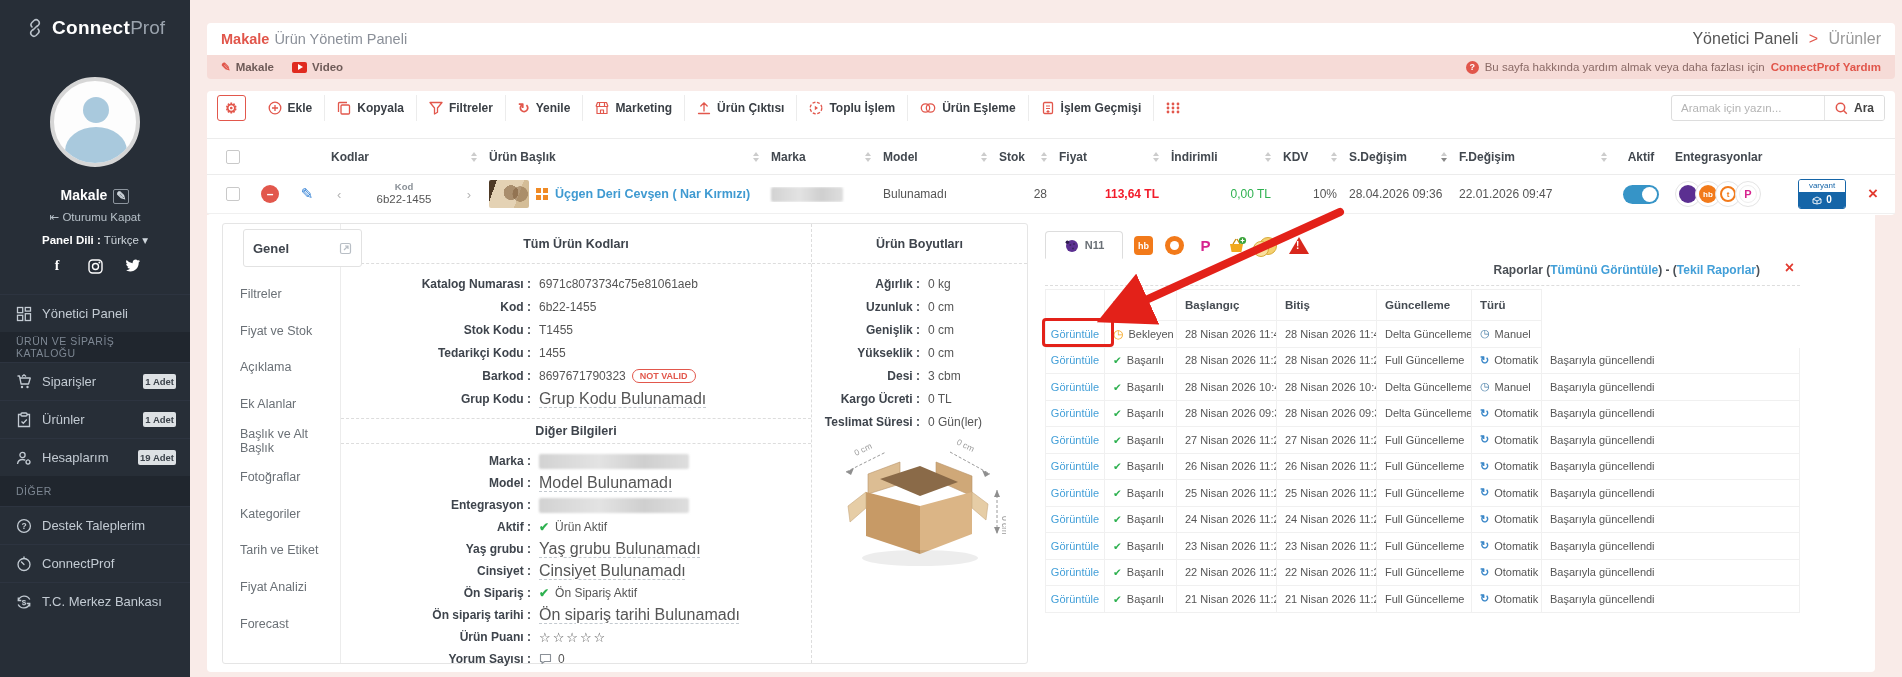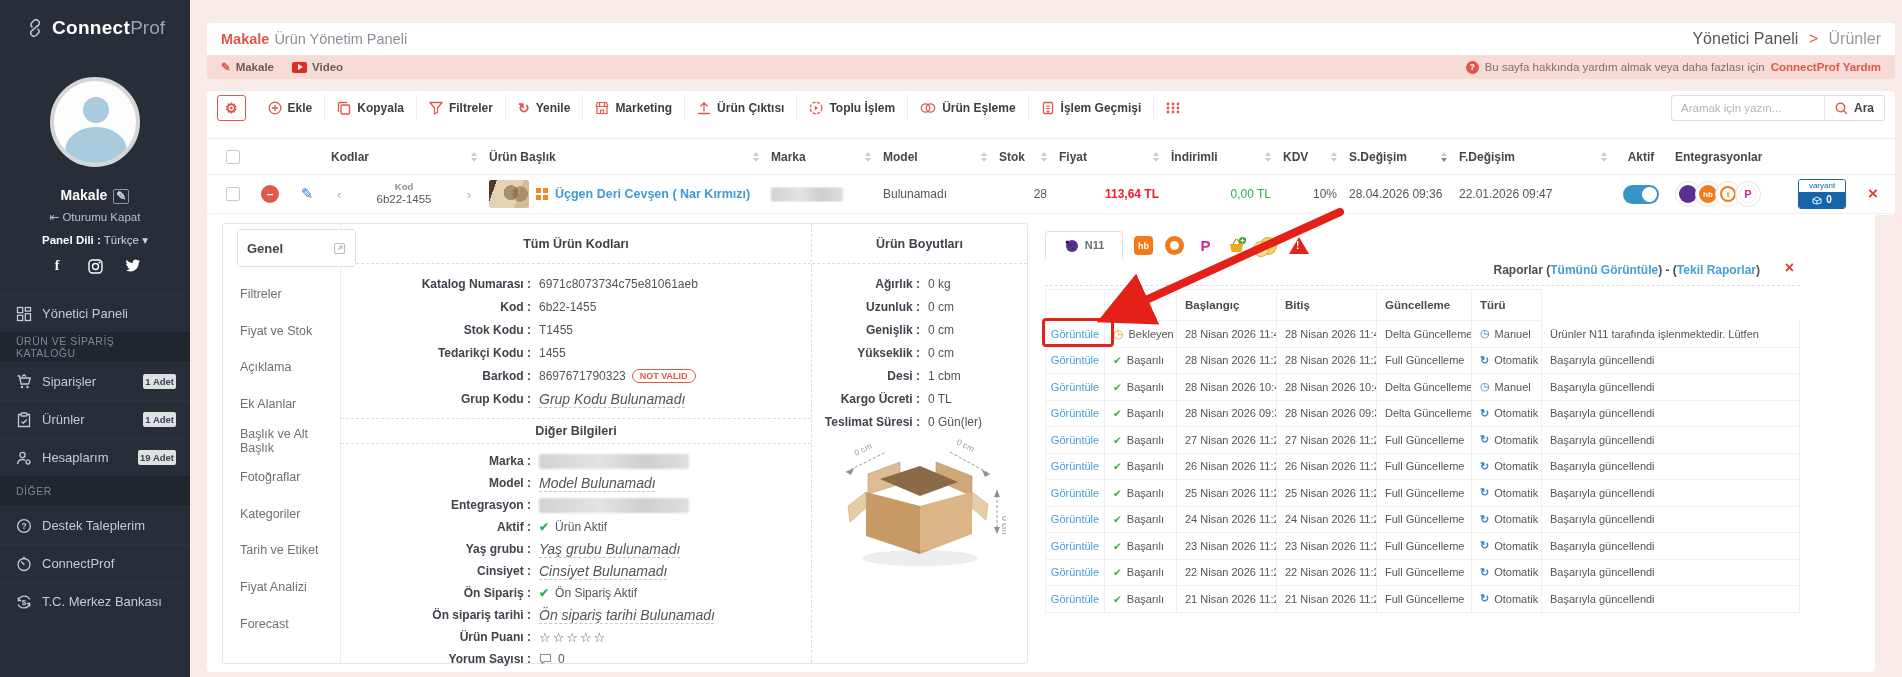--- a/index.html
+++ b/index.html
@@ -109,34 +109,34 @@
   .varbadge .vt { font-size:8px; color:#1565a8; background:#fff; line-height:12px; }
   .varbadge .vb { background:#1565a8; color:#fff; font-size:10px; font-weight:bold; line-height:16px; display:flex; align-items:center; justify-content:center; gap:4px; }
   .row-x { color:#e23b30; font-size:17px; font-weight:bold; cursor:pointer; }
 
   
   #bodycard { left:207px; top:215px; width:1668px; height:457px; background:#fff; border-radius:0 0 4px 4px; }
 
   
   #detailpanel { position:absolute; left:15px; top:8px; width:806px; height:441px; border:1px solid #e5e5e5; border-radius:3px; background:#fff; }
   .d-tabs { position:absolute; left:0; top:0; width:118px; height:100%; border-right:1px solid #ececec; }
-  .genel-box { position:absolute; left:14px; top:5px; width:119px; height:38px; background:#fff; border:1px solid #e2e2e2; border-radius:3px; display:flex; align-items:center; padding:0 9px; font-size:13px; font-weight:bold; color:#3e444c; z-index:2; cursor:pointer; }
+  .genel-box { position:absolute; left:20px; top:5px; width:119px; height:38px; background:#fff; border:1px solid #e2e2e2; border-radius:3px; display:flex; align-items:center; padding:0 9px; font-size:13px; font-weight:bold; color:#3e444c; z-index:2; cursor:pointer; }
   .genel-box .exp { margin-left:auto; color:#b8bec5; }
   .d-tablist { position:absolute; left:0; top:52px; width:100%; }
   .d-tab { height:36.6px; display:flex; align-items:center; padding-left:17px; font-size:12.5px; color:#6a7076; cursor:pointer; }
   .d-cols { position:absolute; left:118px; top:0; right:0; height:100%; }
   .codes-col { position:absolute; left:0; top:0; width:470px; height:100%; }
   .dims-col { position:absolute; left:470px; top:0; right:0; height:100%; border-left:1px dashed #ddd; }
   .sec-title { height:40px; display:flex; align-items:center; justify-content:center; font-size:12.5px; font-weight:bold; color:#3e444c; border-bottom:1px dashed #ddd; }
   .f-list { padding-top:8px; }
   .f-row { height:23px; display:flex; align-items:center; font-size:12px; }
   .f-row .fl { width:190px; text-align:right; font-weight:bold; color:#3e444c; flex:0 0 190px; }
   .f-row .fv { margin-left:8px; color:#555; display:flex; align-items:center; gap:6px; }
   .dims-col .f-row .fl { width:108px; flex:0 0 108px; }
-  .missing { color:#9aa1a9; font-style:italic; text-decoration:underline dashed #c3c9cf 1px; text-underline-offset:3px; font-size:14px; }
+  .missing { color:#9aa1a9; text-decoration:underline dashed #c3c9cf 1px; text-underline-offset:3px; font-size:16px; }
   .notvalid { border:1px solid #e2574c; color:#e2574c; font-size:9px; font-weight:bold; border-radius:8px; padding:1px 7px; }
   .subsec { margin-top:8px; border-top:1px dashed #ddd; border-bottom:1px dashed #ddd; height:26px; display:flex; align-items:center; justify-content:center; font-size:12.5px; font-weight:bold; color:#3e444c; }
   .other-list { padding-top:6px; }
   .other-list .f-row { height:22px; }
   .ok-check { color:#2eb150; font-weight:bold; font-size:12px; }
   .stars { color:#b9bfc6; letter-spacing:2px; font-size:13px; }
   .cmt-ic { color:#8a9097; }
 
   
   #reports { position:absolute; left:838px; top:16px; width:755px; height:425px; }
@@ -699,21 +699,21 @@
           <div class="f-row">
               <span class="fl">Genişlik :</span>
               <span class="fv">0 cm</span>
             </div>
           <div class="f-row">
               <span class="fl">Yükseklik :</span>
               <span class="fv">0 cm</span>
             </div>
           <div class="f-row">
               <span class="fl">Desi :</span>
-              <span class="fv">1 cbm</span>
+              <span class="fv">3 cbm</span>
             </div>
           <div class="f-row">
               <span class="fl">Kargo Ücreti :</span>
               <span class="fv">0 TL</span>
             </div>
           <div class="f-row">
               <span class="fl">Teslimat Süresi :</span>
               <span class="fv">0 Gün(ler)</span>
             </div>
         </div>
@@ -807,21 +807,20 @@
               <span class="st-ic pending">◷</span>
               <span>Bekleyen</span>
             </div>
     <div class="rc w-start">28 Nisan 2026 11:47</div>
     <div class="rc w-end">28 Nisan 2026 11:47</div>
     <div class="rc w-upd">Delta Güncelleme</div>
     <div class="rc w-turu">
               <span class="ty-ic manual">◷</span>
               <span>Manuel</span>
             </div>
-    <div class="rc w-msg">Ürünler N11 tarafında işlenmektedir. Lütfen</div>
   </div>
 
   <div class="r-row">
     <div class="rc w-view">
               <span class="view-link">Görüntüle</span>
             </div>
     <div class="rc w-durum">
               <span class="st-ic ok">✔</span>
               <span>Başarılı</span>
             </div>

